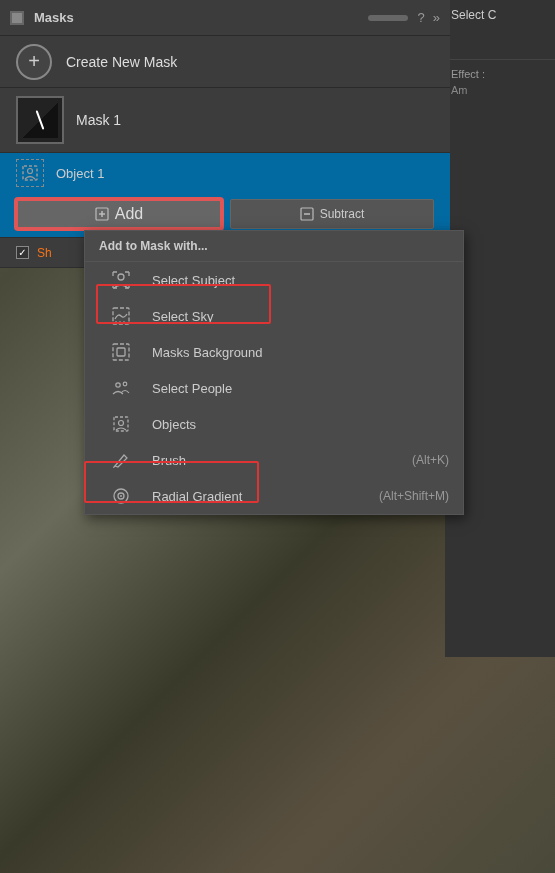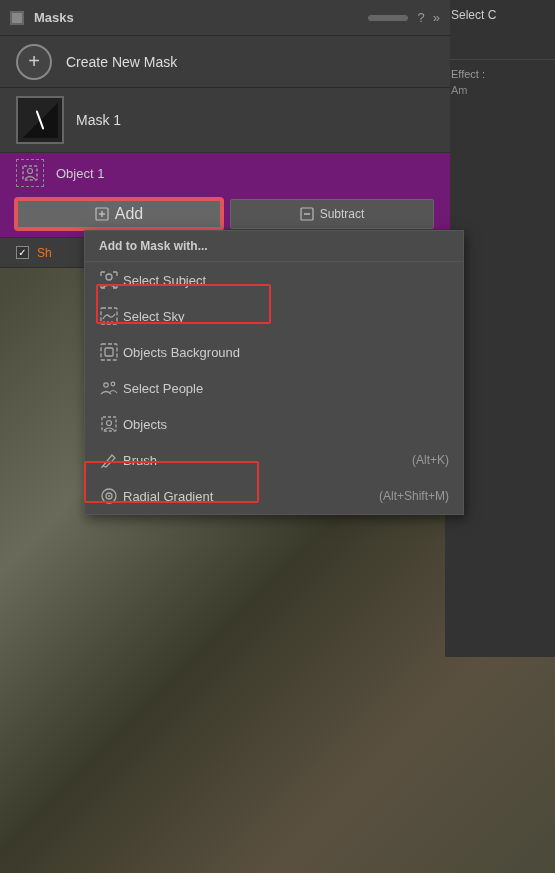--- a/index.html
+++ b/index.html
@@ -186,21 +186,21 @@
     }
 
     .mask-name {
       color: #dddddd;
       font-size: 14px;
       font-weight: 500;
     }
 
     
     .object-item {
-      background: #701a75;
+      background: #0369a1;
       display: flex;
       flex-direction: column;
       padding: 6px 16px 0 16px;
       border-bottom: 1px solid #2e2e2e;
     }
 
     .object-row {
       display: flex;
       align-items: center;
       gap: 12px;
@@ -307,22 +307,22 @@
       padding: 8px 14px;
       color: #cccccc;
       font-size: 12px;
       font-weight: 700;
       border-bottom: 1px solid #555;
     }
 
     .dropdown-item {
       display: flex;
       align-items: center;
-      padding: 8px 14px;
-      gap: 4px;
+      padding: 8px 26px;
+      gap: 21px;
       cursor: pointer;
       color: #cccccc;
       font-size: 13px;
       position: relative;
     }
 
     .dropdown-item.objects-highlighted {
       background: transparent;
     }
 
@@ -476,21 +476,21 @@
       <span>Select Sky</span>
     </div>
 
     <div class="dropdown-item">
       <div class="item-icon">
         <svg width="18" height="18" viewBox="0 0 18 18" fill="none">
           <rect x="1" y="1" width="16" height="16" rx="1" stroke="#aaa" stroke-width="1.3" fill="none" stroke-dasharray="4,2"></rect>
           <rect x="5" y="5" width="8" height="8" rx="1" stroke="#aaa" stroke-width="1.3" fill="none"></rect>
         </svg>
       </div>
-      <span>Objects Background</span>
+      <span>Masks Background</span>
     </div>
 
     <div class="dropdown-item">
       <div class="item-icon">
         <svg width="18" height="18" viewBox="0 0 18 18" fill="none">
           <circle cx="6" cy="6" r="2.2" stroke="#aaa" stroke-width="1.2" fill="none"></circle>
           <path d="M1 15 Q6 10 11 15" stroke="#aaa" stroke-width="1.2" fill="none"></path>
           <circle cx="13" cy="5" r="1.8" stroke="#aaa" stroke-width="1.2" fill="none"></circle>
           <path d="M9 14 Q13 9 17 14" stroke="#aaa" stroke-width="1.2" fill="none"></path>
         </svg>

